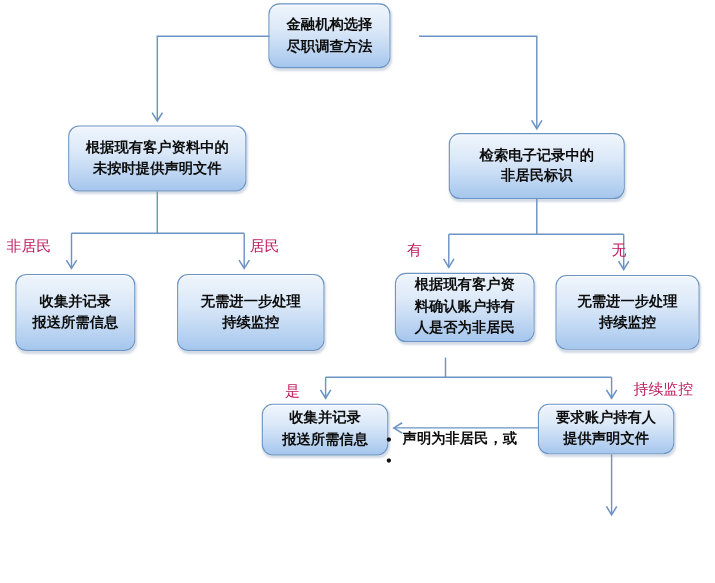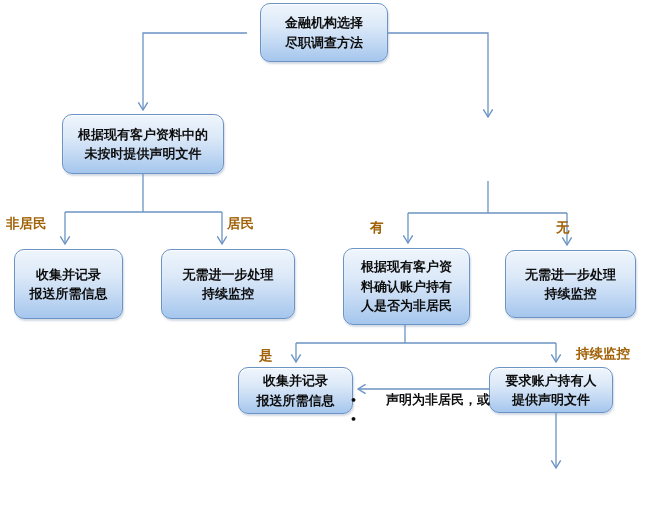--- a/index.html
+++ b/index.html
@@ -24,38 +24,38 @@
     font-weight:bold;
     font-size:13px;
     line-height:1.5;
     color:#0d0d0d;
     white-space:pre-line;
     padding:2px 4px;
   }
   .edge-label{
     position:absolute;
     z-index:2;
-    font-weight:bold;
+    font-weight:normal;
     font-size:13.5px;
-    color:#a16207;
+    color:#be185d;
     white-space:nowrap;
   }
   .notes{
     position:absolute;
     z-index:2;
     left:350px;top:391px;
     width:142px;
     font-weight:bold;
     font-size:13px;
     color:#0d0d0d;
     line-height:1.45;
   }
   .notes .bullet-item{display:flex;}
   .notes .dot{width:16px;flex:0 0 16px;font-size:11px;line-height:19px;}
-  .notes .bullet-text{width:112px;margin-left:20px;}
+  .notes .bullet-text{width:112px;}
 </style>
 </head>
 <body>
 
 <div id="canvas">
 
   <svg id="wires" width="650" height="530" viewBox="0 0 650 530">
     <defs>
       <marker id="arrow" viewBox="0 0 10 10" refX="7.5" refY="5" markerWidth="9" markerHeight="9" orient="auto">
         <path d="M1,1 L7.5,5 L1,9" fill="none" stroke="#6b93c3" stroke-width="1.2"></path>
@@ -81,34 +81,36 @@
       <path d="M296,343 H556"></path>
       <path d="M296,343 V362" marker-end="url(#arrow)"></path>
       <path d="M556,343 V362" marker-end="url(#arrow)"></path>
 
       <path d="M489,389 H358" marker-end="url(#arrow)"></path>
 
       <path d="M556,413 V468" marker-end="url(#arrow)"></path>
     </g>
   </svg>
 
-  <div class="node" style="left:260px;top:3px;width:128px;height:59px;border-radius:10px;">金融机构选择
+  <div class="node" style="left:244px;top:3px;width:111px;height:59px;border-radius:10px;">金融机构选择
 尽职调查方法</div>
 
   <div class="node" style="left:62px;top:114px;width:162px;height:60px;">根据现有客户资料中的
 未按时提供声明文件</div>
 
+  <div class="node" style="left:408px;top:121px;width:160px;height:60px;">检索电子记录中的
+非居民标识</div>
 
   <div class="node" style="left:14px;top:249px;width:109px;height:70px;">收集并记录
 报送所需信息</div>
 
   <div class="node" style="left:161px;top:249px;width:134px;height:70px;">无需进一步处理
 持续监控</div>
 
-  <div class="node" style="left:343px;top:248px;width:127px;height:77px;">根据现有客户资
+  <div class="node" style="left:359px;top:248px;width:127px;height:63px;">根据现有客户资
 料确认账户持有
 人是否为非居民</div>
 
   <div class="node" style="left:505px;top:250px;width:131px;height:68px;">无需进一步处理
 持续监控</div>
 
   <div class="node" style="left:238px;top:367px;width:115px;height:47px;">收集并记录
 报送所需信息</div>
 
   <div class="node" style="left:489px;top:367px;width:124px;height:46px;">要求账户持有人

